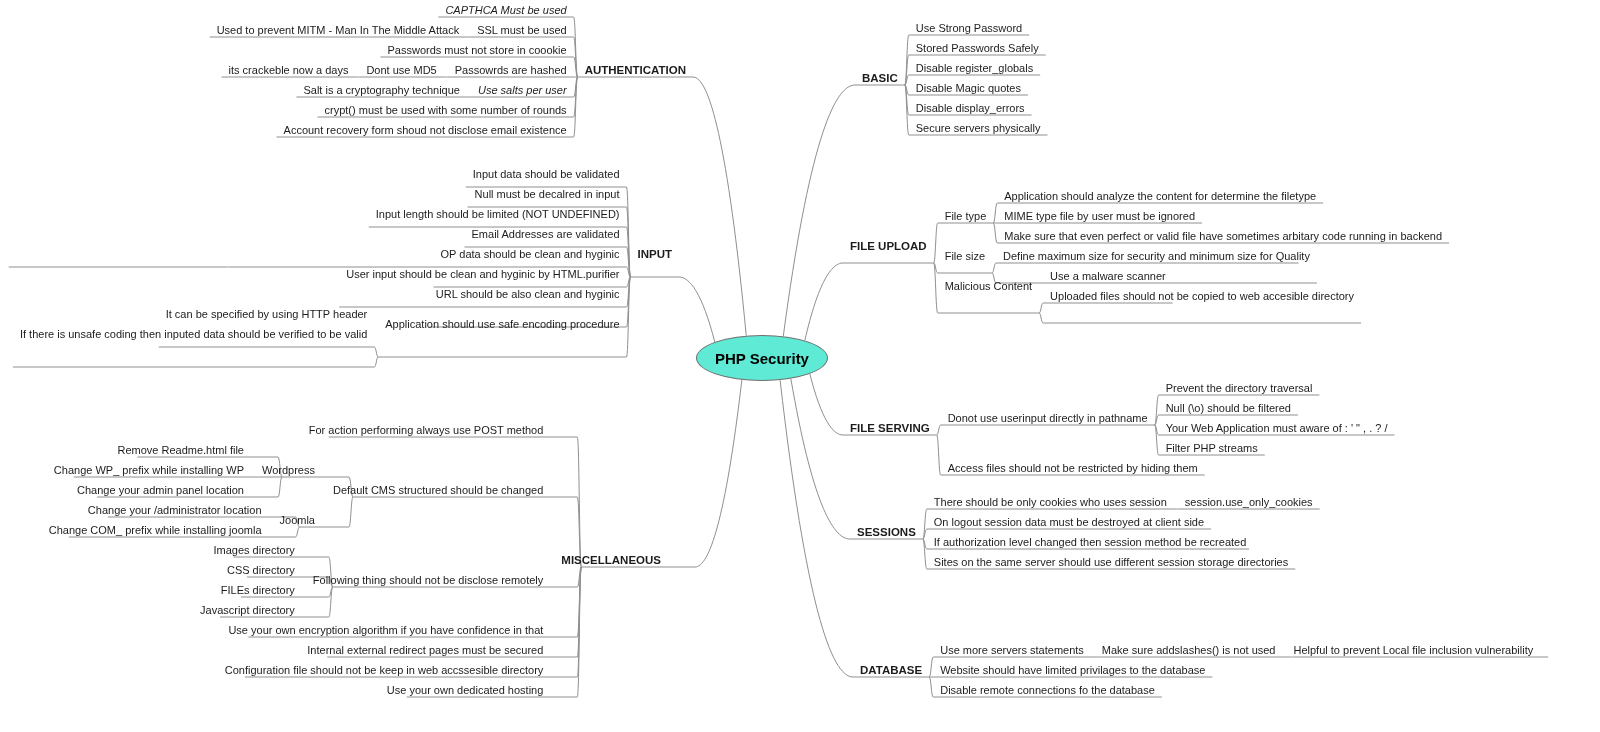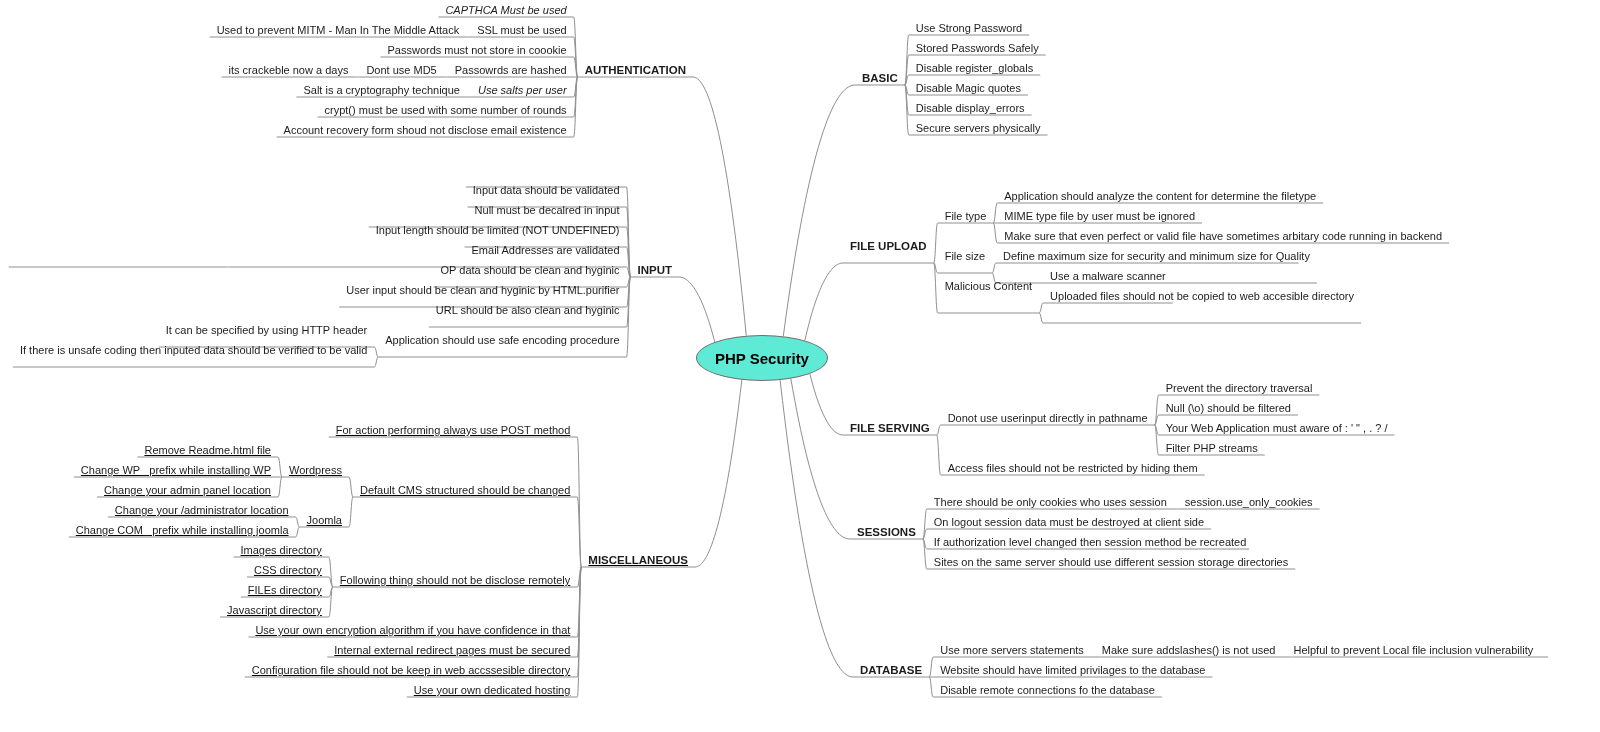--- a/index.html
+++ b/index.html
@@ -246,21 +246,21 @@
           <div class="subtree">
             <div class="node">crypt() must be used with some number of rounds</div>
           </div>
           <div class="subtree">
             <div class="node">Account recovery form shoud not disclose email existence</div>
           </div>
         </div>
         <div class="node cat">AUTHENTICATION</div>
       </div>
     </div>
-    <div class="branch" data-side="left" style="right: 924px; top: 180px;">
+    <div class="branch" data-side="left" style="right: 924px; top: 164px;">
       <div class="subtree">
         <div class="kids">
           <div class="subtree">
             <div class="node">Input data should be validated</div>
           </div>
           <div class="subtree">
             <div class="node">Null must be decalred in input</div>
           </div>
           <div class="subtree">
             <div class="node">Input length should be limited (NOT UNDEFINED)</div>
@@ -285,21 +285,21 @@
               <div class="subtree">
                 <div class="node">If there is unsafe coding then inputed data should be verified to be valid</div>
               </div>
             </div>
             <div class="node">Application should use safe encoding procedure</div>
           </div>
         </div>
         <div class="node cat">INPUT</div>
       </div>
     </div>
-    <div class="branch" data-side="left" style="right: 908px; top: 420px; text-decoration: underline;">
+    <div class="branch" data-side="left" style="right: 935px; top: 420px;">
       <div class="subtree">
         <div class="kids">
           <div class="subtree">
             <div class="node">For action performing always use POST method</div>
           </div>
           <div class="subtree">
             <div class="kids">
               <div class="subtree">
                 <div class="kids">
                   <div class="subtree">

